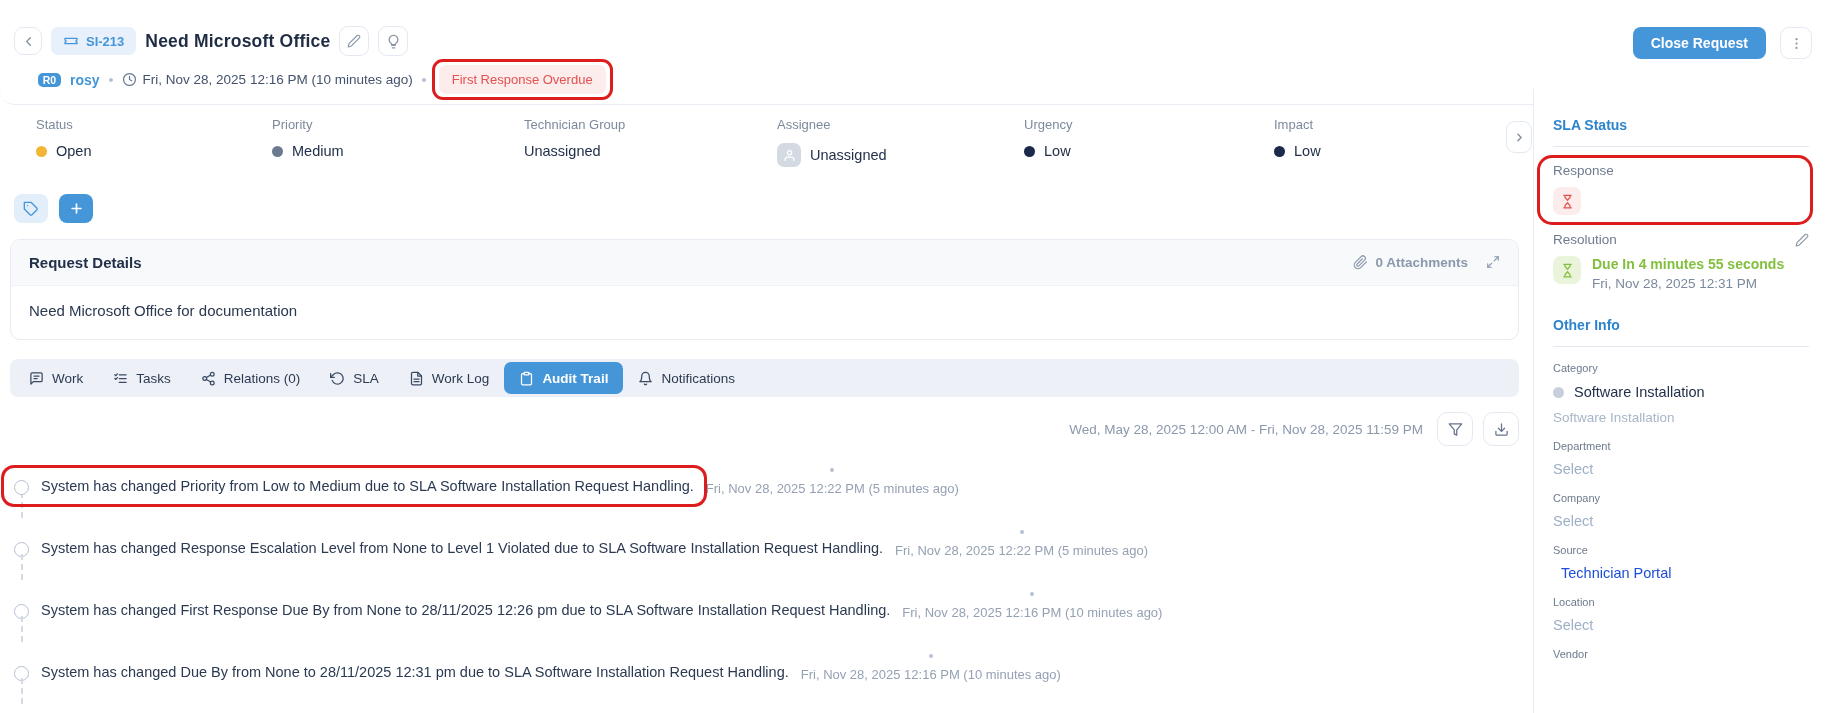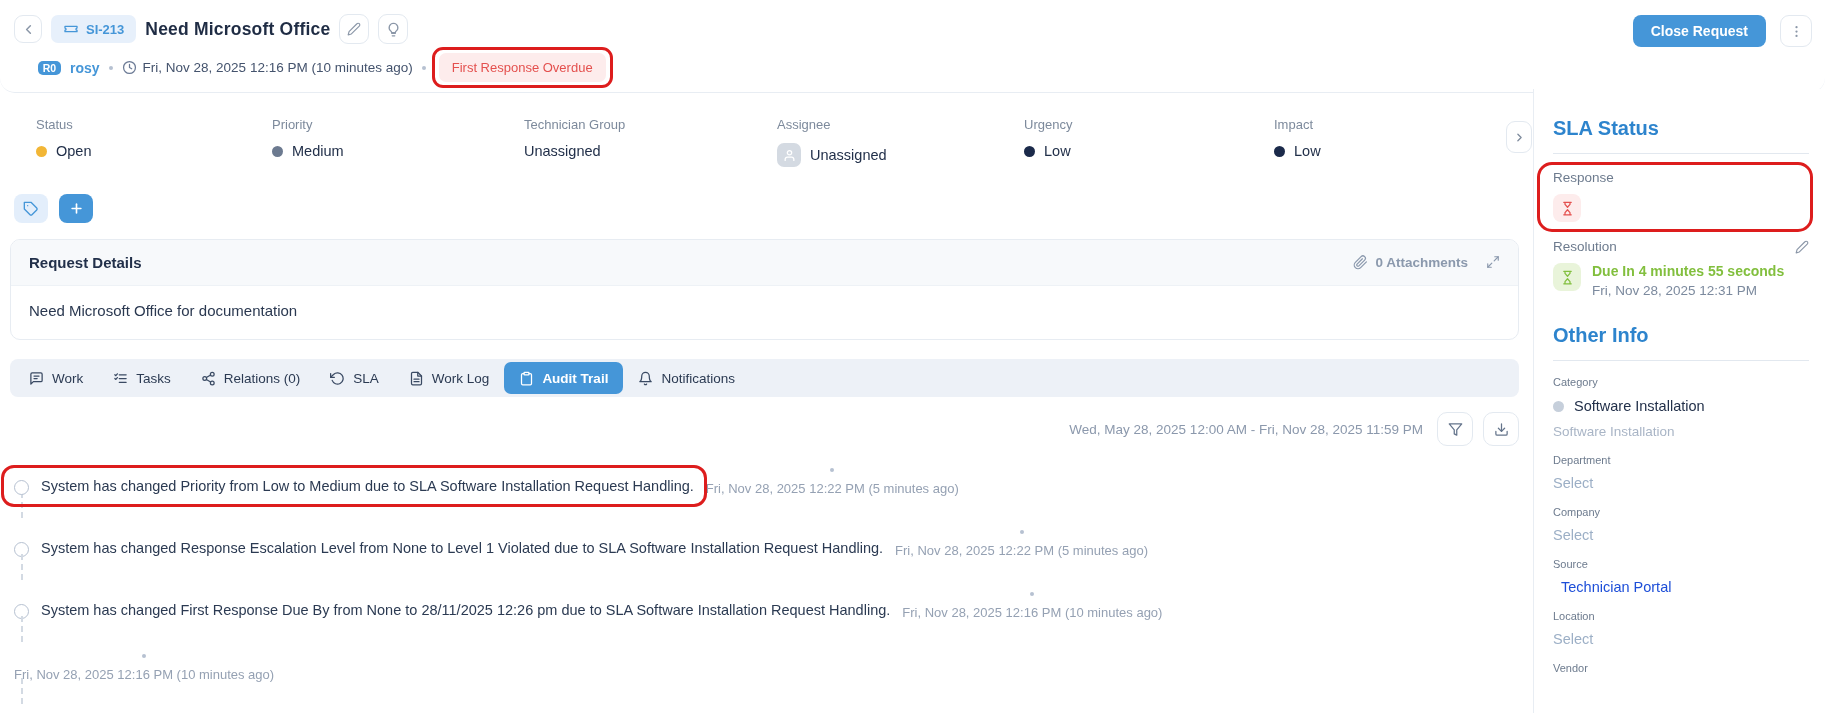--- a/index.html
+++ b/index.html
@@ -1,21 +1,21 @@
 <!DOCTYPE html>
 <html style="--accent: #4596d8; --heading_blue: #2d84cd; --annotation_red: #dd1d1d; --overdue_red: #e4504e; --overdue_bg: #fdecec; --success_green: #82bf3e; --success_bg: #e9f4da; --open_yellow: #f2b636; --medium_gray: #6c7a90; --low_navy: #1b2a4a; --dark: #233048; --label_gray: #7d8a9c; --border: #e8edf3; --select_gray: #9cafc6;"><head>
 <meta charset="utf-8">
 <style>
   * { margin:0; padding:0; box-sizing:border-box; }
   html,body { background:#fff; }
   body { font-family:"Liberation Sans", sans-serif; color:var(--dark,#233048); }
   .page { position:relative; width:1825px; height:713px; overflow:hidden; background:#fff; }
 
   
-  .header { position:absolute; left:0; top:4px; width:1825px; height:89px; border-bottom:1px solid var(--border,#e8edf3); background:#fff;border-radius:15px; }
+  .header { position:absolute; left:0; top:16px; width:1825px; height:89px; border-bottom:1px solid var(--border,#e8edf3); background:#fff;border-radius:15px; }
   .hrow1 { position:absolute; left:14px; top:10px; display:flex; align-items:center; gap:9px; }
   .icon-btn { display:flex; align-items:center; justify-content:center; width:30px; height:30px; border:1px solid #e3e9f0; border-radius:9px; background:#fff; color:#8b97a8; cursor:pointer; }
   .back-btn { width:28px; height:28px; border-radius:9px; }
   .tick-badge { display:flex; align-items:center; gap:7px; height:28px; padding:0 12px; background:#e7f0fb; border-radius:7px; color:var(--accent,#4596d8); font-size:13px; font-weight:600; }
   .title { font-size:17.5px; font-weight:700; color:#1f2c44; letter-spacing:.2px; }
   .hright { position:absolute; right:13px; top:11px; display:flex; align-items:center; gap:14px; }
   .close-btn { height:32px; padding:0 18px; background:var(--accent,#4596d8); color:#fff; border:none; border-radius:8px; font-size:14px; font-weight:600; font-family:inherit; cursor:pointer; }
   .kebab-btn { width:32px; height:32px; }
   .hrow2 { position:absolute; left:38px; top:49px; display:flex; align-items:center; gap:9px; }
   .ini-badge { display:flex; align-items:center; justify-content:center; min-width:23px; height:14px; padding:0 4px; border-radius:5px; background:var(--accent,#4596d8); color:#fff; font-size:10.5px; font-weight:700; }
@@ -71,21 +71,21 @@
   .e-line { display:flex; align-items:center; gap:12px; }
   .e-text { font-size:14.5px; color:#2b3a52; line-height:20px; white-space:nowrap; }
   .e-meta { display:flex; align-items:center; gap:9px;flex-direction:column; }
   .e-time { font-size:13px; color:#95a1b3; white-space:nowrap; }
   .e-user { display:flex; align-items:center; gap:9px; }
   .e-body { font-size:14.5px; color:#2b3a52; line-height:22px; margin-top:7px; max-width:1280px; }
 
   
   .sidebar { position:absolute; left:1533px; top:89px; width:292px; height:624px; border-left:1px solid var(--border,#e8edf3); background:#fff; padding:28px 16px 0 19px; overflow:hidden; }
   .collapse-btn { position:absolute; left:1506px; top:121px; width:26px; height:32px; border:1px solid #e3e9f0; border-radius:9px; background:#fff; color:#7d8a9c; display:flex; align-items:center; justify-content:center; cursor:pointer; z-index:3; }
-  .sb-h { font-size:20px; font-weight:700; color:var(--heading_blue,#2d84cd); }
+  .sb-h { font-size:14px; font-weight:700; color:var(--heading_blue,#2d84cd); }
   .sb-div { border-top:1px solid #e2e8ef; margin:13px 0 0 0; }
   .sb-label { font-size:13.5px; color:#6d7b8e; margin-top:16px; }
   .sla-row { display:flex; align-items:flex-start; gap:11px; margin-top:9px; }
   .sla-icon { display:flex; align-items:center; justify-content:center; width:28px; height:28px; border-radius:8px; flex-shrink:0; }
   .sla-icon.red { background:var(--overdue_bg,#fbe5e5); color:var(--overdue_red,#e4504e); }
   .sla-icon.green { background:var(--success_bg,#e9f4da); color:var(--success_green,#82bf3e); }
   .sla-status { font-size:14px; font-weight:700; }
   .sla-status.red { color:var(--overdue_red,#e4504e); }
   .sla-status.green { color:var(--success_green,#82bf3e); }
   .sla-time { font-size:13.5px; color:#7c8a9e; margin-top:4px; }
@@ -395,20 +395,24 @@
           <span class="e-text">System has changed First Response Due By from None to 28/11/2025 12:26 pm due to SLA Software Installation Request Handling.</span>
         </div>
         <div class="e-meta">
             <span class="dot-sep"></span>
             <span class="e-time">Fri, Nov 28, 2025 12:16 PM (10 minutes ago)</span>
           </div>
       </div>
 
       <div class="entry">
         <div class="conn"></div>
+        <div class="e-line">
+          <span class="bullet"></span>
+          <span class="e-text">System has changed Due By from None to 28/11/2025 12:31 pm due to SLA Software Installation Request Handling.</span>
+        </div>
         <div class="e-meta">
             <span class="dot-sep"></span>
             <span class="e-time">Fri, Nov 28, 2025 12:16 PM (10 minutes ago)</span>
           </div>
       </div>
 
       <div class="entry">
         <span class="bullet" style="margin-top:4px;"></span>
         <div>
           <div class="e-user">

